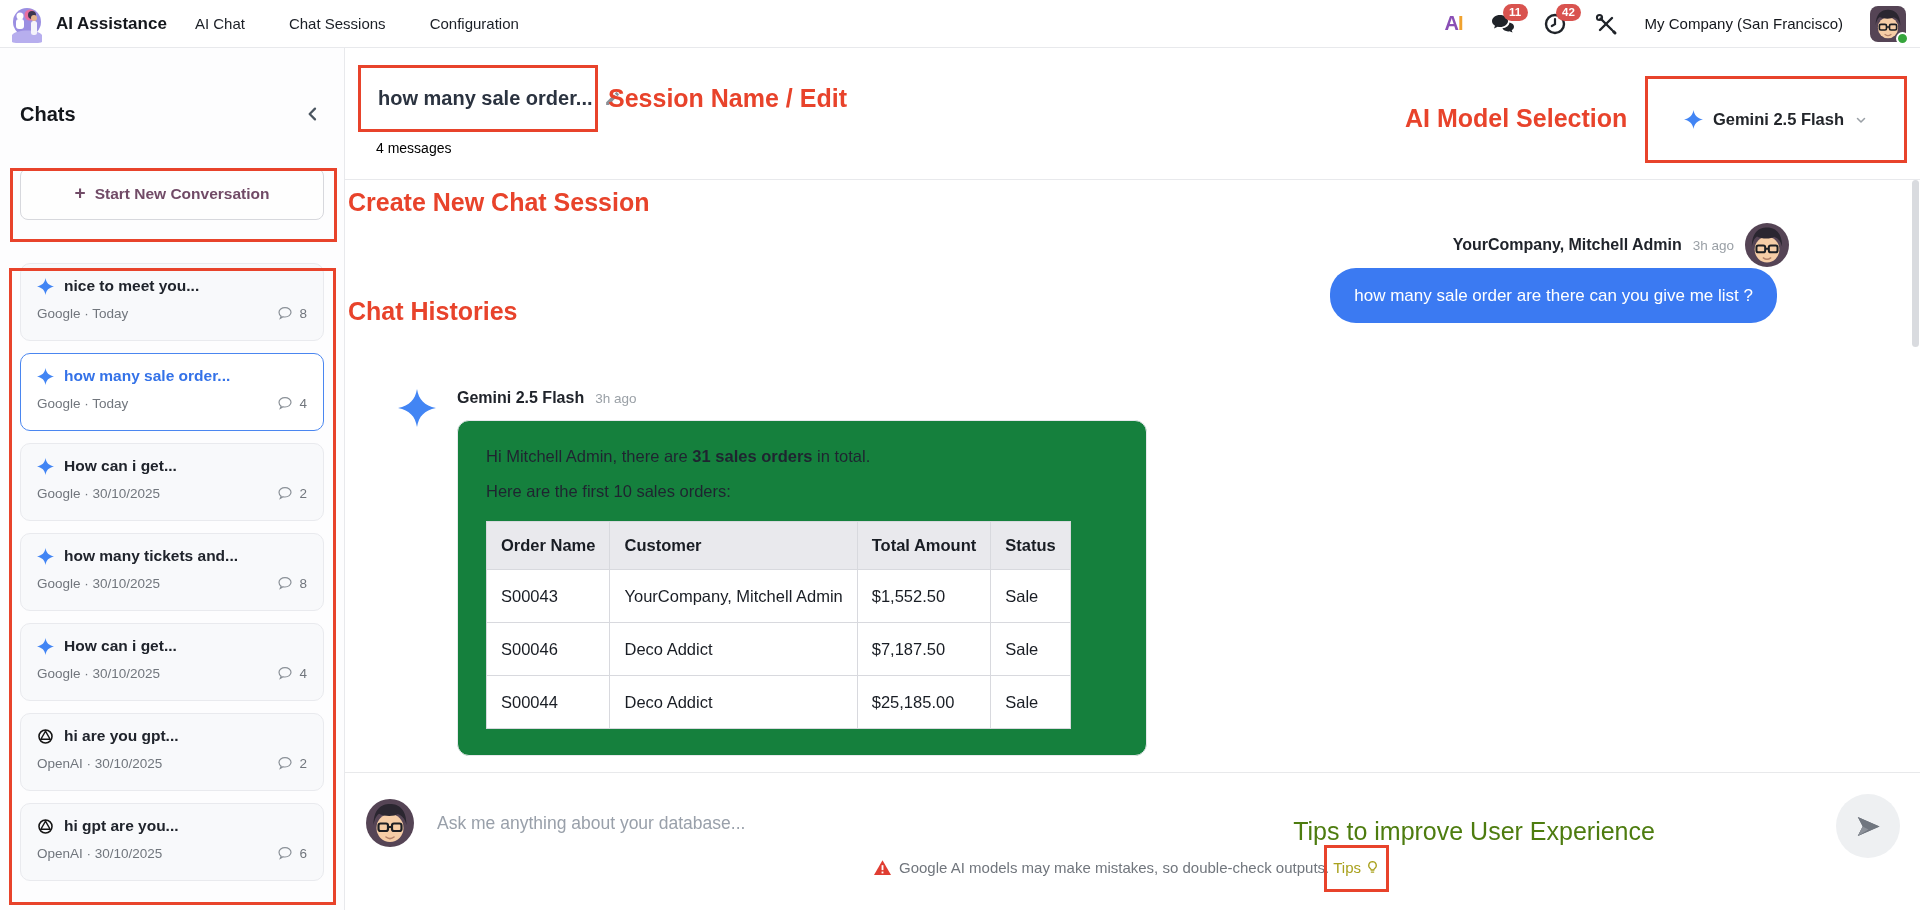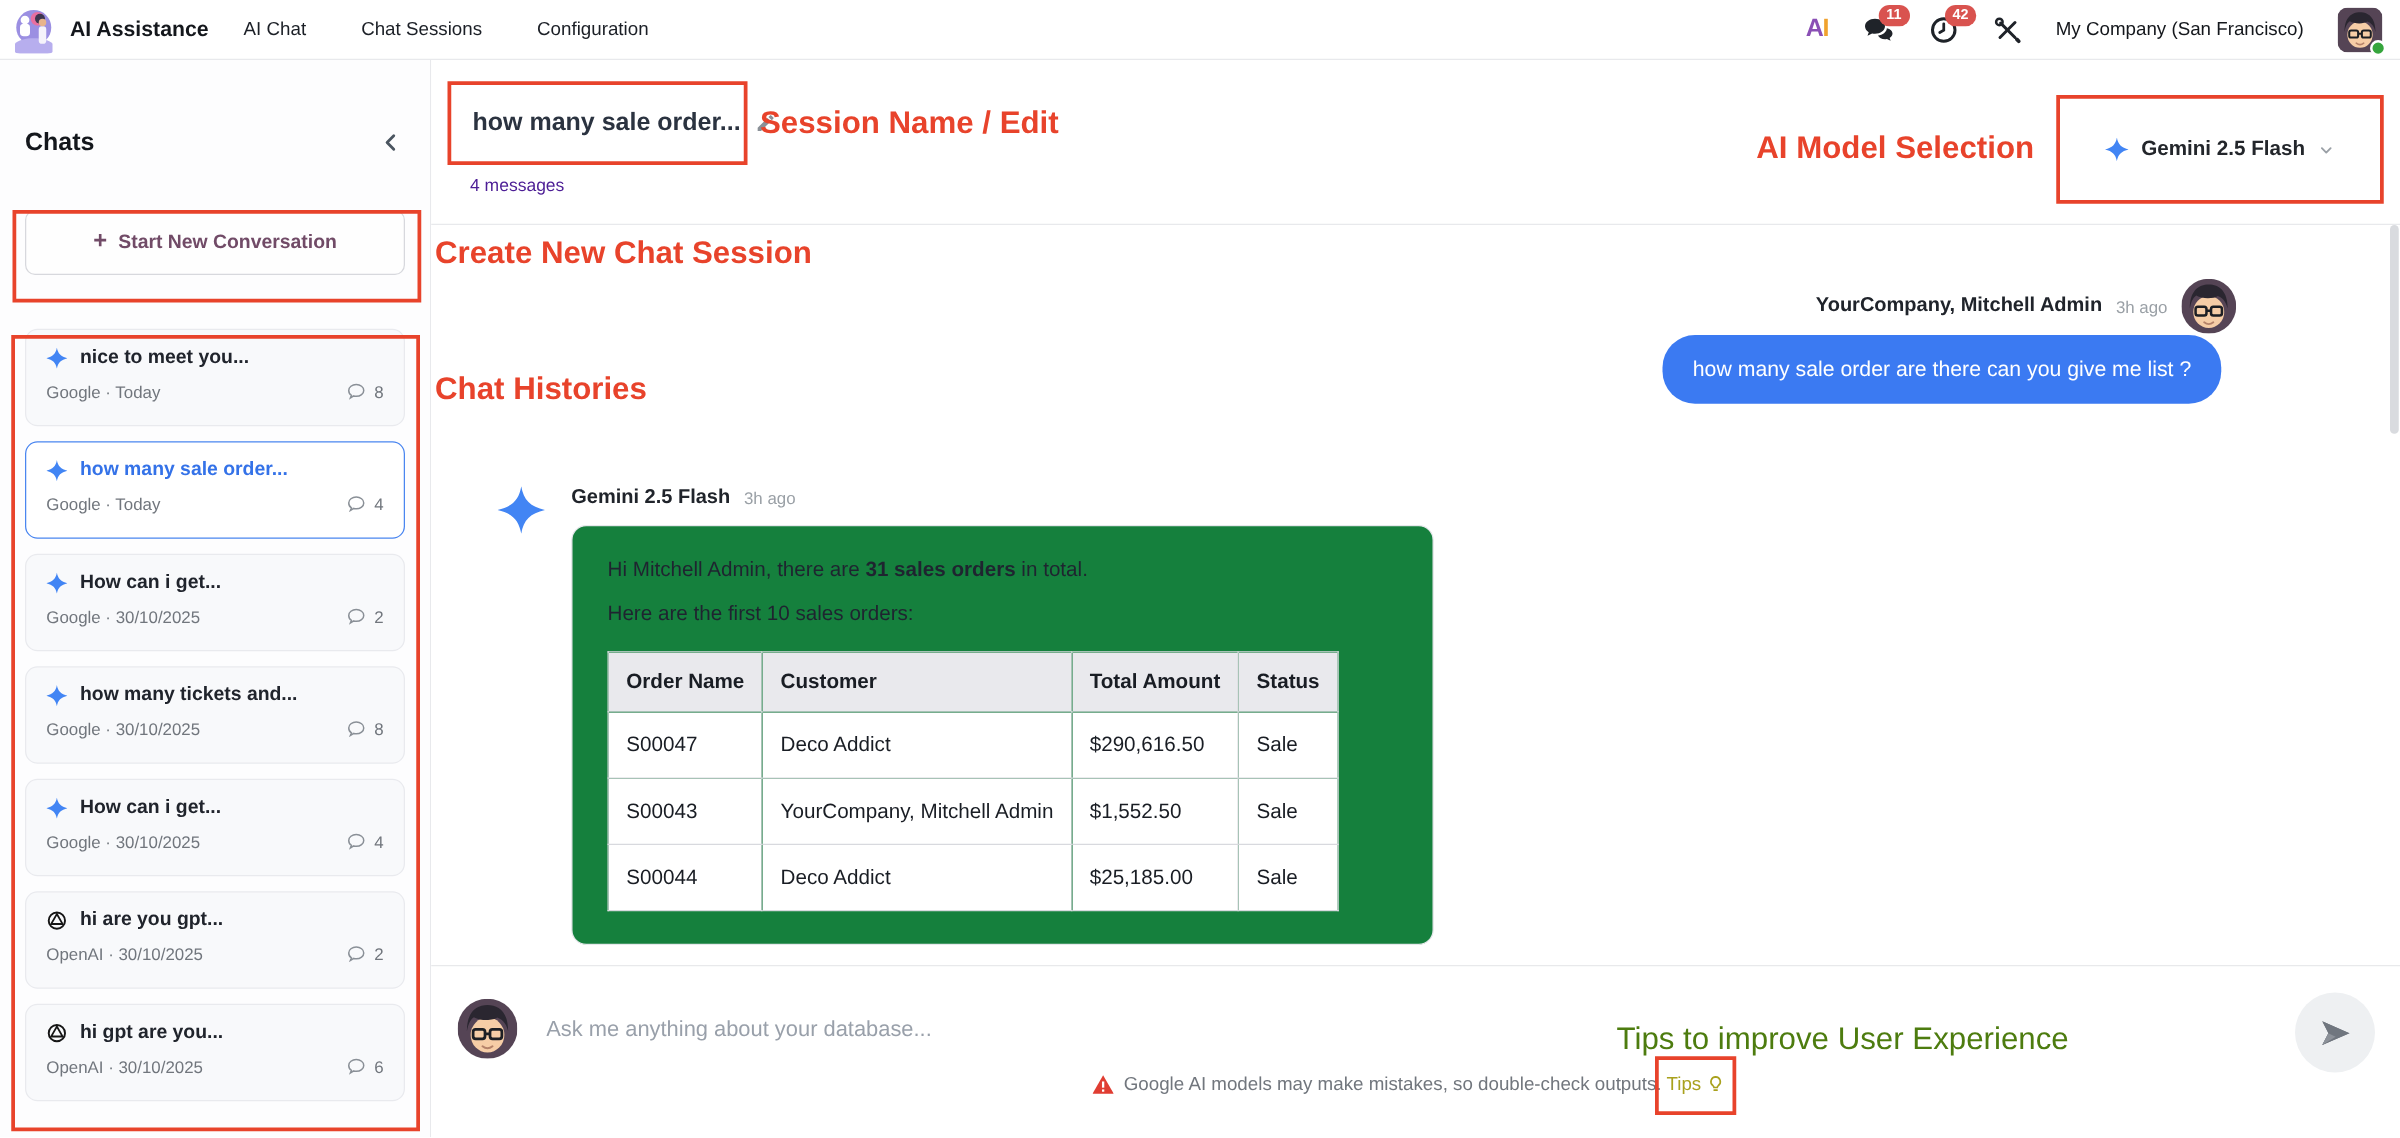--- a/index.html
+++ b/index.html
@@ -47,21 +47,21 @@
   .ci-src { font-size:13.5px; color:#71767d; }
   .ci-count { display:flex; align-items:center; gap:6px; font-size:13.5px; color:#71767d; }
 
   
   .main { position:relative; width:1575px; height:100%; background:#fff; }
   .main-header { position:relative; height:132px; border-bottom:1px solid #e8e9ec; }
   .session-box { position:absolute; left:13px; top:17px; width:240px; height:67px; border:3px solid #e8432b;
                  display:flex; align-items:center; gap:11px; padding-left:17px; background:#fff; }
   .session-title { font-size:20px; font-weight:700; color:#2b3340; white-space:nowrap; }
   .pencil { display:flex; cursor:pointer; }
-  .msg-count { position:absolute; left:31px; top:92px; font-size:14px; color:#4c1d95; }
+  .msg-count { position:absolute; left:31px; top:92px; font-size:14px; color:#000000; }
   .model-box { position:absolute; left:1300px; top:28px; width:262px; height:87px; border:3px solid #e8432b;
                display:flex; align-items:center; justify-content:center; gap:10px; cursor:pointer; background:#fff; }
   .model-label { font-size:16.5px; font-weight:600; color:#23262b; }
 
   
   .ann { position:absolute; color:#e8432b; font-weight:700; font-size:25px; white-space:nowrap; pointer-events:none; }
   .ann-rect { position:absolute; border:3px solid #e8432b; pointer-events:none; }
 
   
   .chat-area { position:relative; height:592px; overflow:hidden; background:#fff; }
@@ -416,29 +416,29 @@
                 <thead>
                     <tr id="tbl-head">
                       <th>Order Name</th>
                       <th>Customer</th>
                       <th>Total Amount</th>
                       <th>Status</th>
                     </tr>
                   </thead>
                 <tbody id="tbl-body">
                     <tr>
-                      <td>S00047</td>
-                      <td>Deco Addict</td>
-                      <td>$290,616.50</td>
+                      <td>S00043</td>
+                      <td>YourCompany, Mitchell Admin</td>
+                      <td>$1,552.50</td>
                       <td>Sale</td>
                     </tr>
                     <tr>
-                      <td>S00043</td>
-                      <td>YourCompany, Mitchell Admin</td>
-                      <td>$1,552.50</td>
+                      <td>S00046</td>
+                      <td>Deco Addict</td>
+                      <td>$7,187.50</td>
                       <td>Sale</td>
                     </tr>
                     <tr>
                       <td>S00044</td>
                       <td>Deco Addict</td>
                       <td>$25,185.00</td>
                       <td>Sale</td>
                     </tr>
                   </tbody>
               </table>

